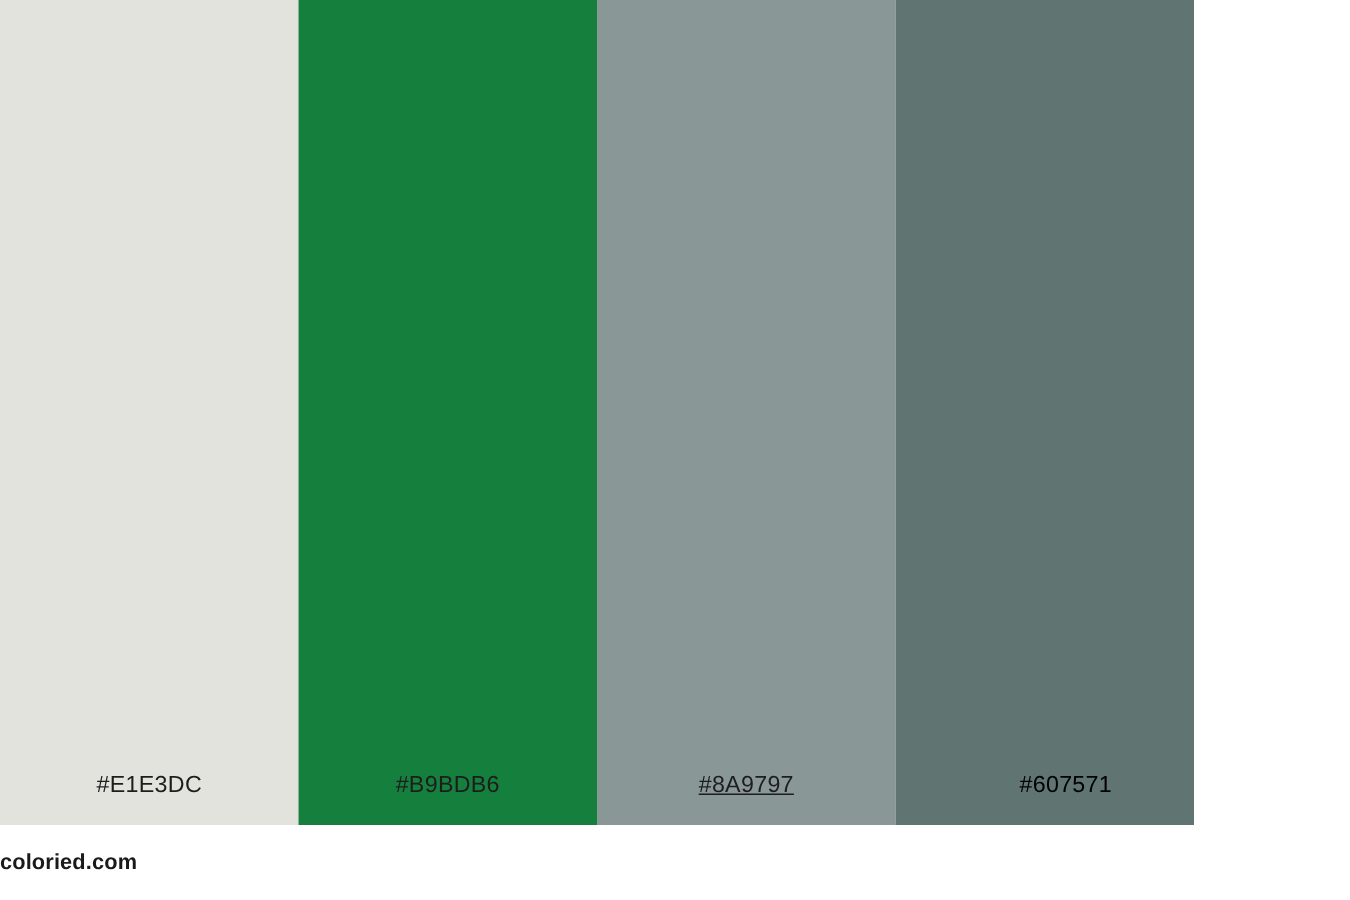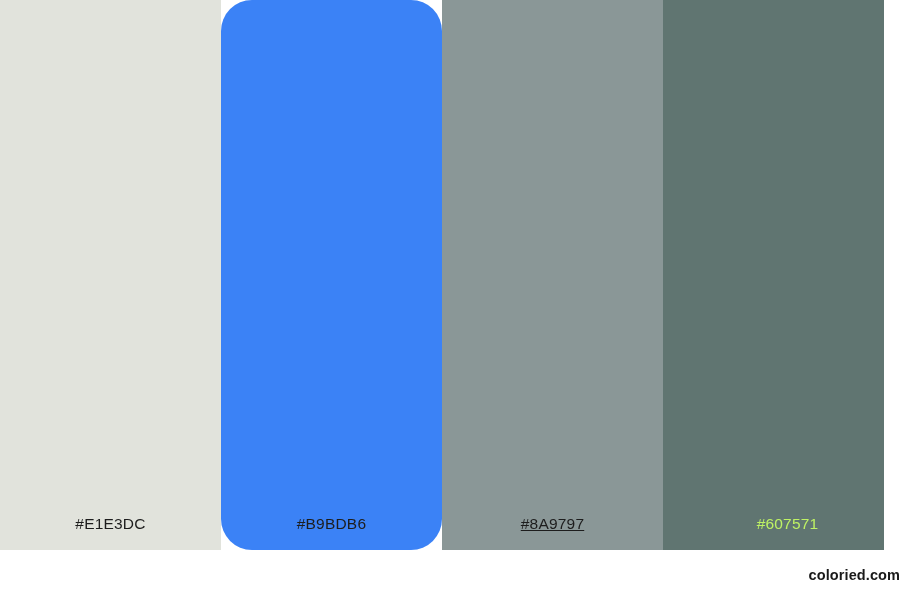--- a/index.html
+++ b/index.html
@@ -17,21 +17,21 @@
   #palette-page {
     width: 900px;
     height: 600px;
     position: relative;
     background: #ffffff;
     display: flex;
     flex-direction: column;
   }
 
   #swatch-strip {
-    width: 884px;
+    width: 796px;
     height: 550px;
     display: flex;
     flex-direction: row;
     align-items: flex-start;
   }
 
   .swatch {
     flex: 1 1 20%;
     height: 550px;
     position: relative;
@@ -56,21 +56,21 @@
 
   .label-dark  { color: #1d1d1d; }
   .label-light { color: #ffffff; }
 
   #footer-bar {
     width: 900px;
     height: 50px;
     background: #ffffff;
     display: flex;
     align-items: center;
-    justify-content: flex-end;
+    justify-content: flex-start;
   }
 
   #footer-credit {
     font-family: "Liberation Sans", sans-serif;
     font-size: 14.5px;
     font-weight: 600;
     color: #1a1a1a;
     letter-spacing: 0.1px;
     line-height: 1;
     user-select: none;
@@ -81,30 +81,30 @@
 
 <div id="palette-page" style="background-color: rgb(255, 255, 255);">
 
   <div id="swatch-strip">
 
     <div class="swatch" style="background-color: rgb(225, 227, 220);">
       <span class="swatch-label label-dark" style="color: rgb(29, 29, 29);">#E1E3DC</span>
     </div>
 
 
-    <div class="swatch" style="background-color: #3b82f6; border-radius: 31px;">
+    <div class="swatch" style="background-color: #15803d;">
       <span class="swatch-label label-dark" style="color: rgb(29, 29, 29);">#B9BDB6</span>
     </div>
 
     <div class="swatch" style="background-color: rgb(138, 151, 151);">
       <span class="swatch-label label-dark" style="color: rgb(29, 29, 29); text-decoration: underline;">#8A9797</span>
     </div>
 
     <div class="swatch" style="background-color: rgb(96, 117, 113);">
-      <span class="swatch-label label-light" style="color: #bef264; padding-left: 28px;">#607571</span>
+      <span class="swatch-label label-light" style="color: #000000; padding-left: 28px;">#607571</span>
     </div>
 
   </div>
 
   <div id="footer-bar" style="background-color: rgb(255, 255, 255);">
     <span id="footer-credit" style="color: rgb(26, 26, 26);">coloried.com</span>
   </div>
 
 </div>
 

